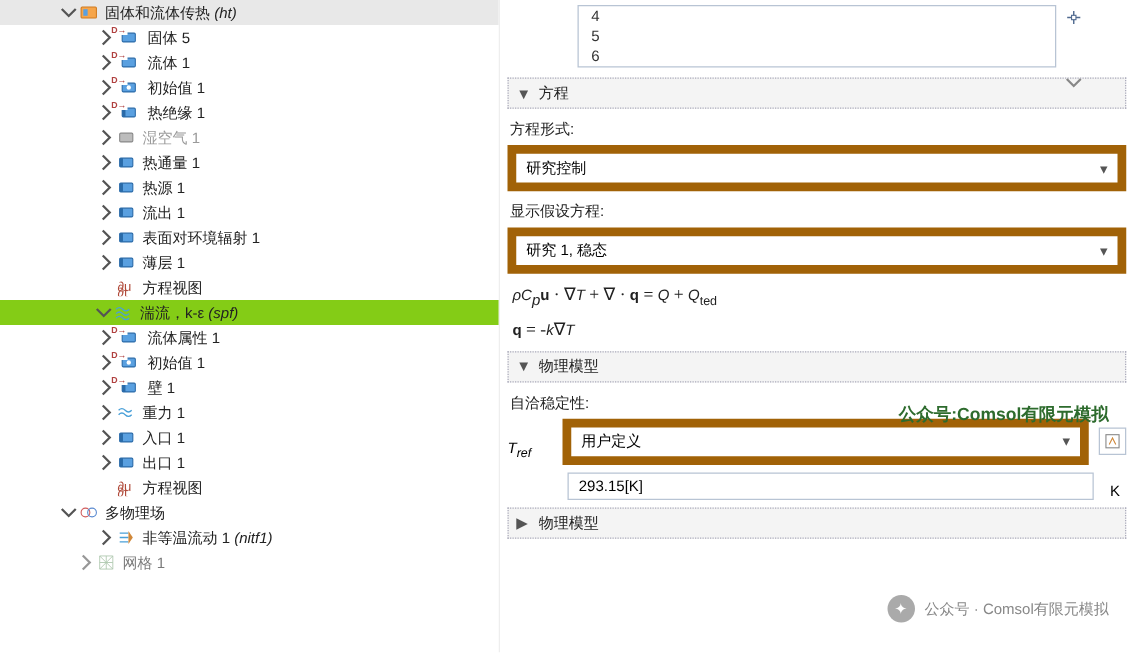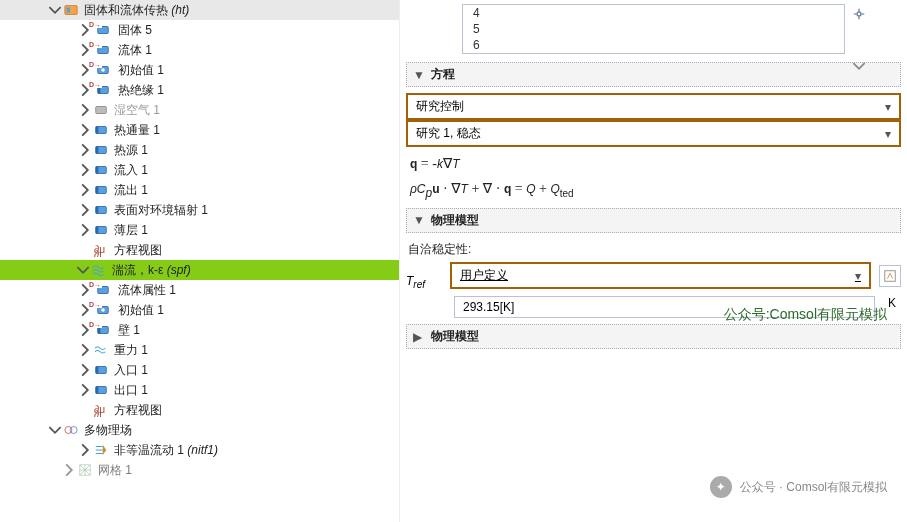--- a/index.html
+++ b/index.html
@@ -19,38 +19,38 @@
 .tree-label.dim { color: #9a9a9a; }
 .italic { font-style: italic; }
 
 .listbox { border: 1px solid #b8c4d4; margin: 4px 56px 8px 56px; background: #fff; position: relative; }
 .listbox-row { padding: 1px 10px; color: #333; }
 .listbox-icons { position: absolute; right: -24px; top: 0; display: flex; flex-direction: column; gap: 4px; }
 .icon-btn { width: 18px; height: 18px; display: flex; align-items: center; justify-content: center; color: #506a8f; cursor: pointer; }
 
 .section-header { display: flex; align-items: center; background: #f4f4f4; border: 1px dotted #aab; padding: 3px 6px; margin: 6px 0; cursor: pointer; }
 .section-header .tri { width: 12px; color: #555; }
-.section-header .title { font-weight: bold; color: #222; padding-left: 6px; }
+.section-header .title { font-weight: normal; color: #222; padding-left: 6px; }
 
 .form-label { margin: 8px 0 4px 2px; color: #222; }
-.select { width: 100%; border: 2px solid #a16207; background: #fff; padding: 3px 8px; display: flex; align-items: center; justify-content: space-between; cursor: pointer; gap: 24px; }
+.select { width: 100%; border: 7px solid #a16207; background: #fff; padding: 3px 8px; display: flex; align-items: center; justify-content: space-between; cursor: pointer; gap: 24px; }
 .select .caret { color: #555; }
 
 .equation { font-family: "Cambria Math", serif; font-size: 14px; color: #222; margin: 8px 4px; }
 .eq-sub { font-size: 10px; vertical-align: sub; }
 
-.watermark { position: absolute; right: 20px; top: 306px; color: #2d6b2d; font-size: 14px; font-weight: normal; pointer-events: none; }
+.watermark { position: absolute; right: 20px; top: 323px; color: #2d6b2d; font-size: 14px; font-weight: bold; pointer-events: none; }
 .watermark2 { position: absolute; right: 20px; bottom: 24px; color: #888; font-size: 16px; display: flex; align-items: center; gap: 8px; pointer-events: none; }
 .wm-icon { width: 22px; height: 22px; border-radius: 50%; background: #aaa; display: flex; align-items: center; justify-content: center; color: #fff; font-size: 12px; }
 
 .tref-row { display: flex; align-items: center; gap: 8px; }
 .tref-label { font-family: "Cambria Math", serif; font-style: italic; width: 36px; margin-top: 12px; }
-.tref-select { flex: 1; text-decoration: underline; }
+.tref-select { flex: 1; }
 .side-btn { width: 22px; height: 22px; border: 1px solid #b8c4d4; display: flex; align-items: center; justify-content: center; cursor: pointer; }
-.input-row { display: flex; align-items: flex-start; gap: 8px; margin: 6px 0 6px 48px; }
+.input-row { display: flex; align-items: flex-end; gap: 8px; margin: 6px 0 6px 48px; }
 .text-input { flex: 1; border: 1px solid #b8c4d4; padding: 3px 8px; background: #fff; }
 .unit { width: 18px; text-align: center; }
 
 svg.ic { width: 14px; height: 14px; }
 </style>
 </head>
 <body>
 
 <div class="left-panel">
 
@@ -182,35 +182,20 @@
           <svg class="ic" viewBox="0 0 10 10">
             <path d="M3 1 L7 5 L3 9" fill="none" stroke="#555" stroke-width="1.3"></path>
           </svg>
         </span>
         <span class="tree-icon-wrap">
           <svg class="ic" viewBox="0 0 16 16">
             <rect x="2" y="4" width="12" height="8" rx="1" fill="#5aa0e0" stroke="#2a6aa8"></rect>
             <rect x="2" y="4" width="3" height="8" fill="#2a6aa8"></rect>
           </svg>
         </span>
-        <span class="tree-label">流入 1</span>
-      </div>
-      <div class="tree-row">
-        <span class="indent" style="width:78px"></span>
-        <span class="toggle">
-          <svg class="ic" viewBox="0 0 10 10">
-            <path d="M3 1 L7 5 L3 9" fill="none" stroke="#555" stroke-width="1.3"></path>
-          </svg>
-        </span>
-        <span class="tree-icon-wrap">
-          <svg class="ic" viewBox="0 0 16 16">
-            <rect x="2" y="4" width="12" height="8" rx="1" fill="#5aa0e0" stroke="#2a6aa8"></rect>
-            <rect x="2" y="4" width="3" height="8" fill="#2a6aa8"></rect>
-          </svg>
-        </span>
         <span class="tree-label">流出 1</span>
       </div>
       <div class="tree-row">
         <span class="indent" style="width:78px"></span>
         <span class="toggle">
           <svg class="ic" viewBox="0 0 10 10">
             <path d="M3 1 L7 5 L3 9" fill="none" stroke="#555" stroke-width="1.3"></path>
           </svg>
         </span>
         <span class="tree-icon-wrap">
@@ -438,35 +423,37 @@
           </svg>
       </span>
     </div>
   </div>
 
   <div class="section-header">
     <span class="tri">▼</span>
     <span class="title">方程</span>
   </div>
 
+  <div class="form-label">方程形式:</div>
   <div class="select">
     <span>研究控制</span>
     <span class="caret">▾</span>
   </div>
 
+  <div class="form-label">显示假设方程:</div>
   <div class="select">
     <span>研究 1, 稳态</span>
     <span class="caret">▾</span>
   </div>
 
   <div class="equation">
+    <i>ρC</i><span class="eq-sub"><i>p</i></span><b>u</b> · ∇<i>T</i> + ∇ · <b>q</b> = <i>Q</i> + <i>Q</i><span class="eq-sub">ted</span>
+  </div>
+  <div class="equation">
     <b>q</b> = -<i>k</i>∇<i>T</i>
-  </div>
-  <div class="equation">
-    <i>ρC</i><span class="eq-sub"><i>p</i></span><b>u</b> · ∇<i>T</i> + ∇ · <b>q</b> = <i>Q</i> + <i>Q</i><span class="eq-sub">ted</span>
   </div>
 
   <div class="watermark">公众号:Comsol有限元模拟</div>
 
   <div class="section-header">
     <span class="tri">▼</span>
     <span class="title">物理模型</span>
   </div>
 
   <div class="form-label">自洽稳定性:</div>

